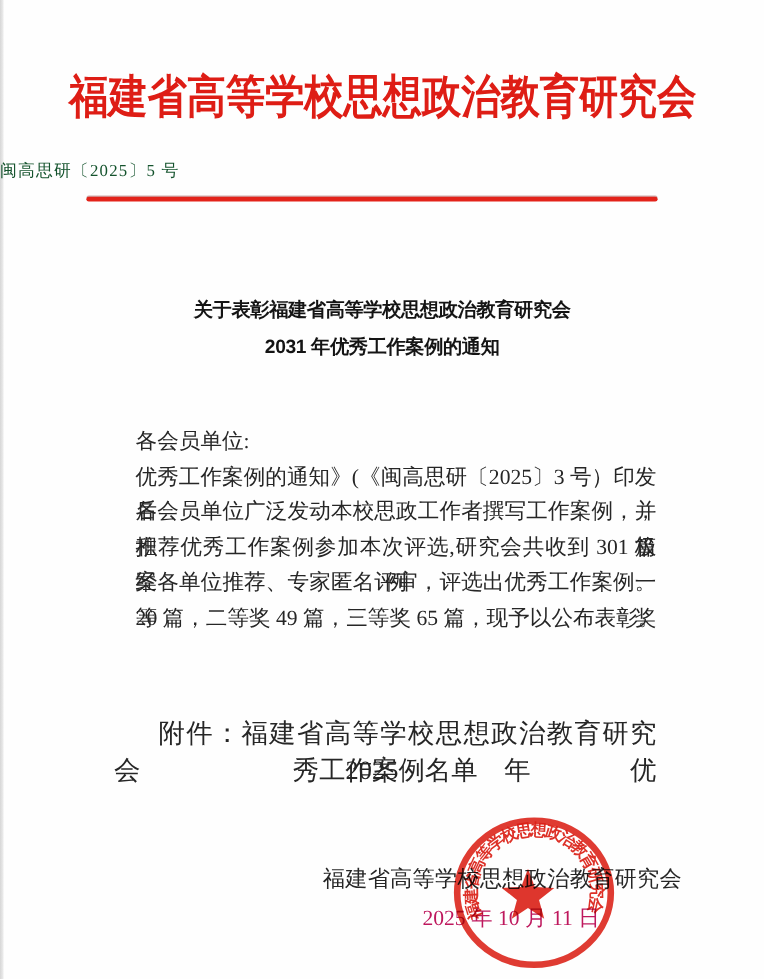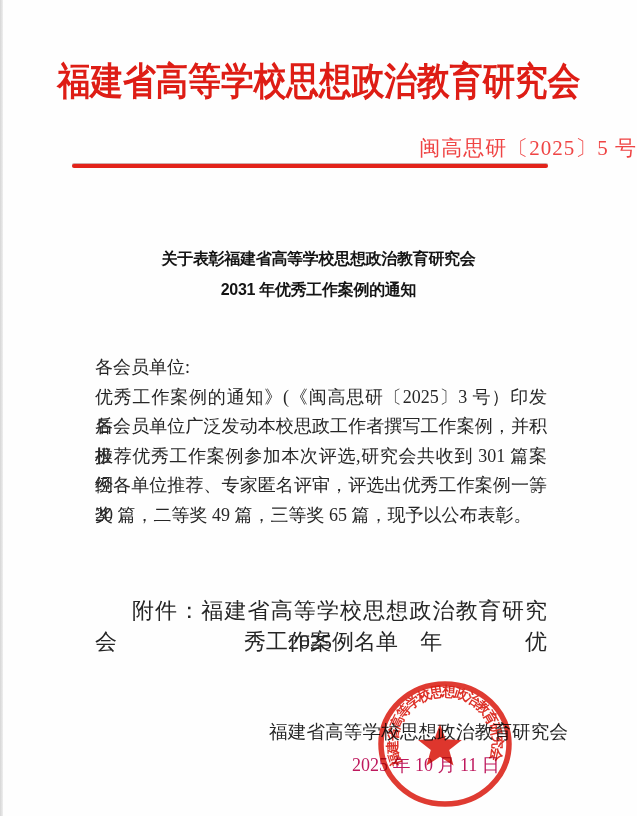--- a/index.html
+++ b/index.html
@@ -34,24 +34,24 @@
   .org-title span {
     display: inline-block;
     transform: scaleX(0.86);
     transform-origin: 50% 50%;
     letter-spacing: 0px;
   }
   .doc-number {
     position: absolute;
     top: 134px; left: 0;
     width: 100%;
-    text-align: right;
-    font-size: 21px;
+    text-align: left;
+    font-size: 14px;
     letter-spacing: 1px;
-    color: #ef4444;
+    color: #14532d;
   }
   .red-divider {
     position: absolute;
     top: 164px; left: 72px;
     width: 476px; height: 4px;
     background: #e3231a;
     border-radius: 2px;
     box-shadow: 0 -1px 0 rgba(120,20,20,0.35);
   }
   .doc-title {
@@ -67,21 +67,21 @@
     letter-spacing: -0.3px;
   }
   .body-text {
     position: absolute;
     top: 353px; left: 95px;
     width: 452px;
     font-size: 18px;
     line-height: 29.5px;
     color: #262626;
   }
-  .body-text .line { height: 29.5px; white-space: nowrap; }
+  .body-text .line { height: 29.5px; white-space: nowrap; margin-left: 18px; }
   .body-text .line.j {
     white-space: normal;
     text-align: justify;
     text-align-last: justify;
   }
   .indent { text-indent: 37px; }
   .attachment {
     position: absolute;
     top: 596px; left: 95px;
     width: 452px;

